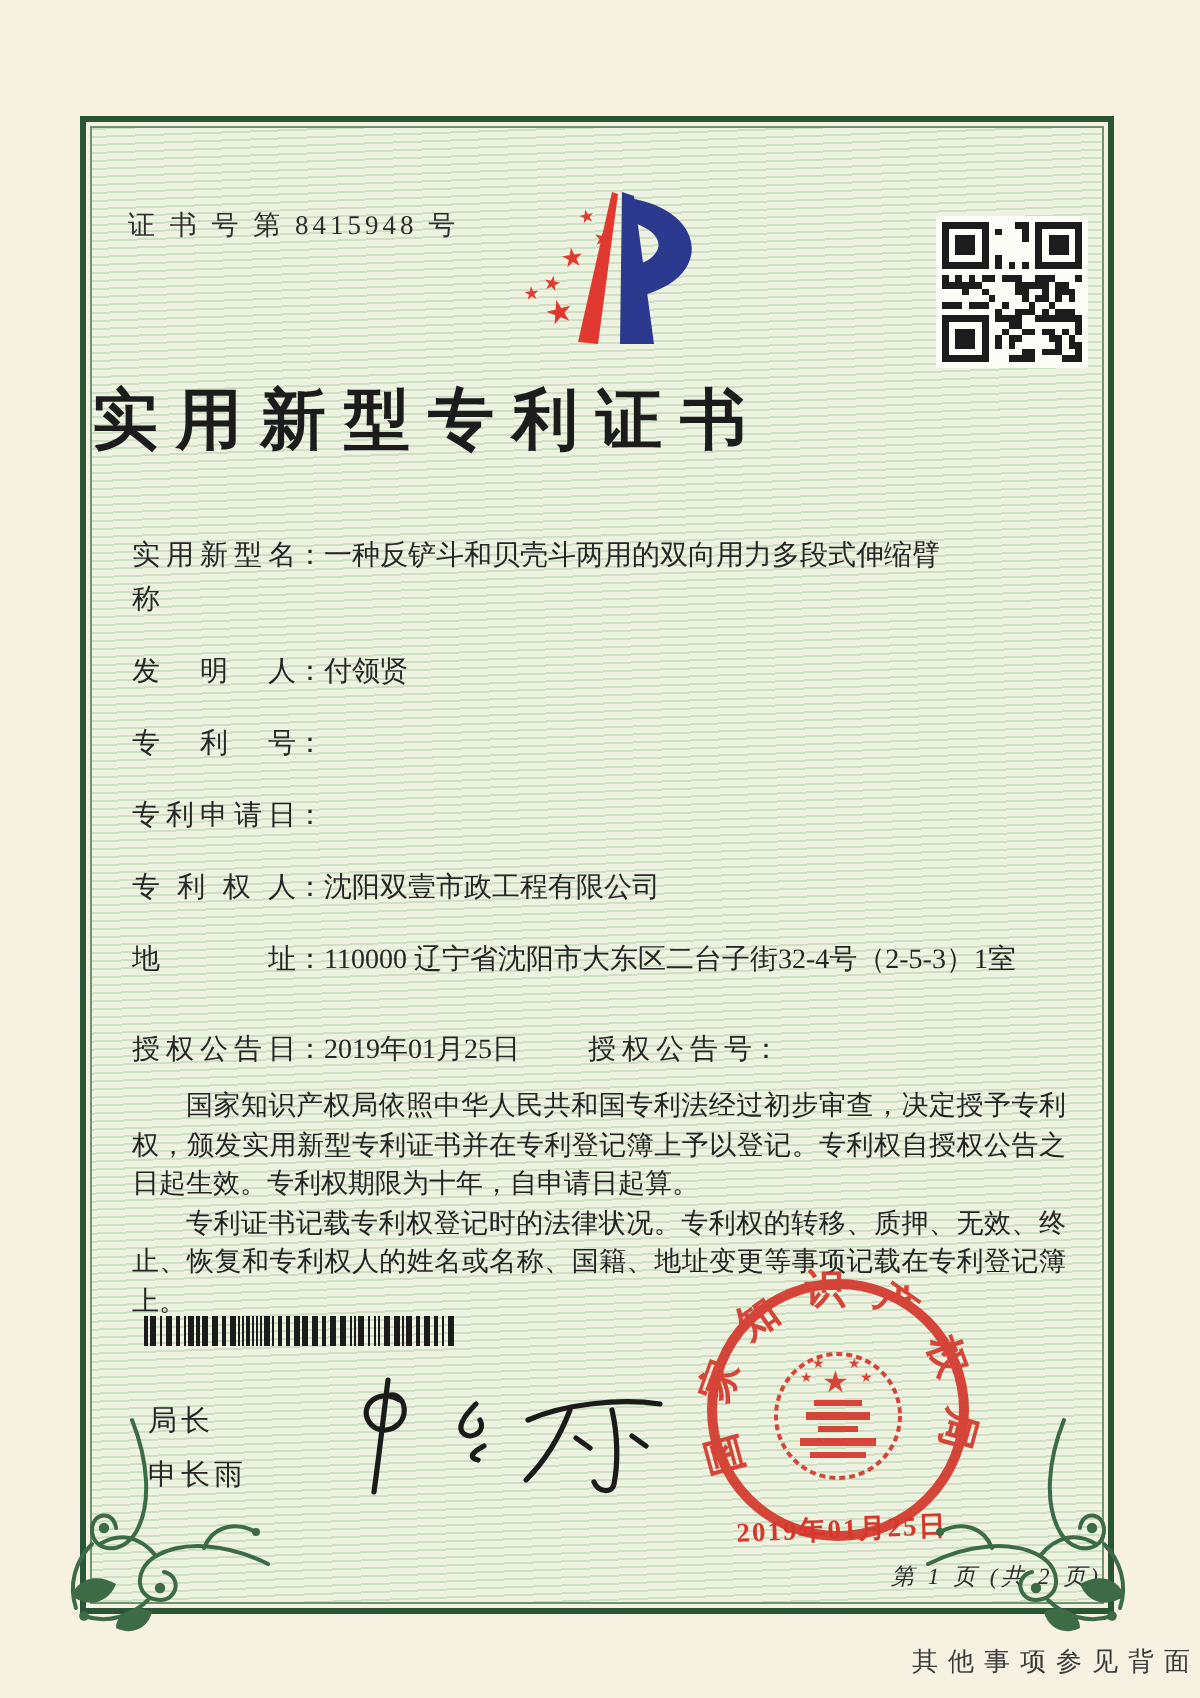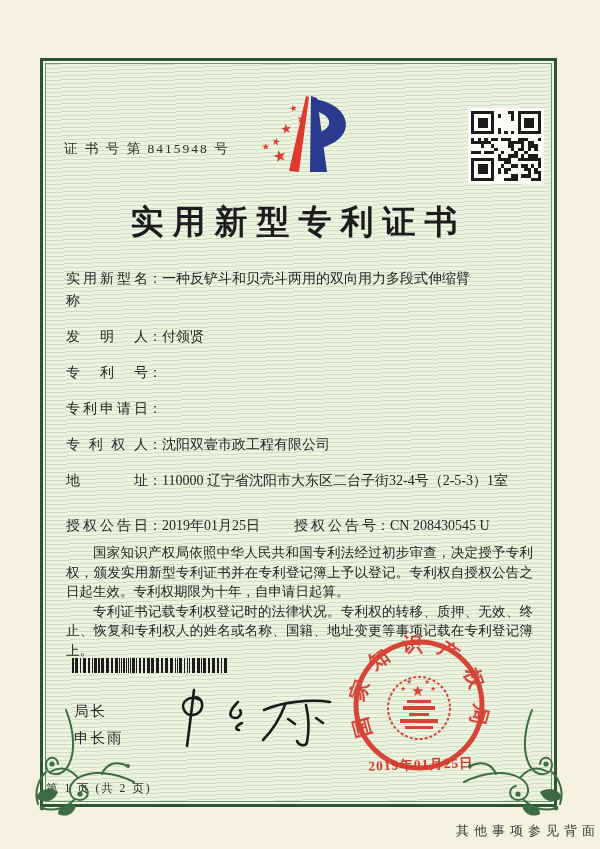--- a/index.html
+++ b/index.html
@@ -18,27 +18,27 @@
   .inner {
     position:absolute; inset:2px; border:1px solid #6b9472;
     background:
       repeating-linear-gradient(178deg,
         rgba(180,208,168,.55) 0px, rgba(180,208,168,.55) 1px,
         rgba(238,243,226,0) 1px, rgba(238,243,226,0) 4px),
       #edf2e1;
   }
 
   
-  .cert-no { position:absolute; left:18px; top:40px; font-size:13.5px; letter-spacing:2px; color:#2e2e2e;margin-top:36px; }
+  .cert-no { position:absolute; left:18px; top:40px; font-size:13.5px; letter-spacing:2px; color:#2e2e2e; }
   .logo { position:absolute; left:208px; top:28px; width:96px; height:84px; }
   .qr { position:absolute; left:422px; top:44px; width:76px; height:76px; background:#fdfdf8; padding:3px; }
   .qr svg { width:100%; height:100%; display:block; }
 
   .title {
-    position:absolute; top:136px; left:0; right:0; text-align:center;
+    position:absolute; top:124px; left:0; right:0; 
     font-size:33px; font-weight:bold; letter-spacing:9px; color:#1c1c1c;
   }
 
   
   .fields { position:absolute; left:20px; right:16px; top:204px; font-size:14px; }
   .frow { display:flex; align-items:flex-start; line-height:22px; margin-bottom:14px; }
   .flabel { display:inline-block; width:82px; text-align:justify; text-align-last:justify; flex:0 0 82px; }
   .fcolon { flex:0 0 14px; }
   .fvalue { flex:0 1 auto; }
   .addr-value { max-width:356px; }
@@ -55,21 +55,21 @@
   .barcode svg { width:100%; height:100%; display:block; }
   .director { position:absolute; left:28px; top:634px; font-size:14.5px; line-height:27px; letter-spacing:2px; }
   .sig { position:absolute; left:118px; top:616px; width:182px; height:78px; }
 
   .seal { position:absolute; left:302px; top:570px; width:142px; height:142px; opacity:.92; }
   .seal-date {
     position:absolute; left:300px; top:692px; width:150px; text-align:center;
     color:#d5372b; font-size:13.5px; font-weight:bold; letter-spacing:1px; transform:rotate(-2deg);
   }
 
-  .page-info { position:absolute; left:0; right:0; bottom:5px; text-align:left; font-size:11.5px; letter-spacing:2px; color:#2e2e2e; }
+  .page-info { position:absolute; left:0; right:0; bottom:5px; text-align:right; font-size:11.5px; letter-spacing:2px; color:#2e2e2e;font-style:italic; }
 
   .flourish { position:absolute; width:108px; height:112px; z-index:5; }
   .flourish.br { left:462px; top:708px; }
   .flourish.bl { left:28px; top:708px; transform:scaleX(-1); }
 
   .back-note { position:absolute; left:0; right:0; top:822px; text-align:right; font-size:13px; letter-spacing:5px; color:#3a3a3a; }
 </style>
 </head>
 <body>
 
@@ -342,21 +342,20 @@
         </div>
         <div class="frow grant">
           <span class="pair">
             <span class="flabel">授权公告日</span>
               <span class="fcolon">：</span>
             <span class="fvalue">2019年01月25日</span>
           </span>
           <span class="pair right">
             <span class="flabel">授权公告号</span>
               <span class="fcolon">：</span>
-            <span class="fvalue">CN 208430545 U</span>
           </span>
         </div>
       </div>
 
       <div class="paras">
         <p>国家知识产权局依照中华人民共和国专利法经过初步审查，决定授予专利权，颁发实用新型专利证书并在专利登记簿上予以登记。专利权自授权公告之日起生效。专利权期限为十年，自申请日起算。</p>
         <p>专利证书记载专利权登记时的法律状况。专利权的转移、质押、无效、终止、恢复和专利权人的姓名或名称、国籍、地址变更等事项记载在专利登记簿上。</p>
       </div>
 
       <div class="barcode">

